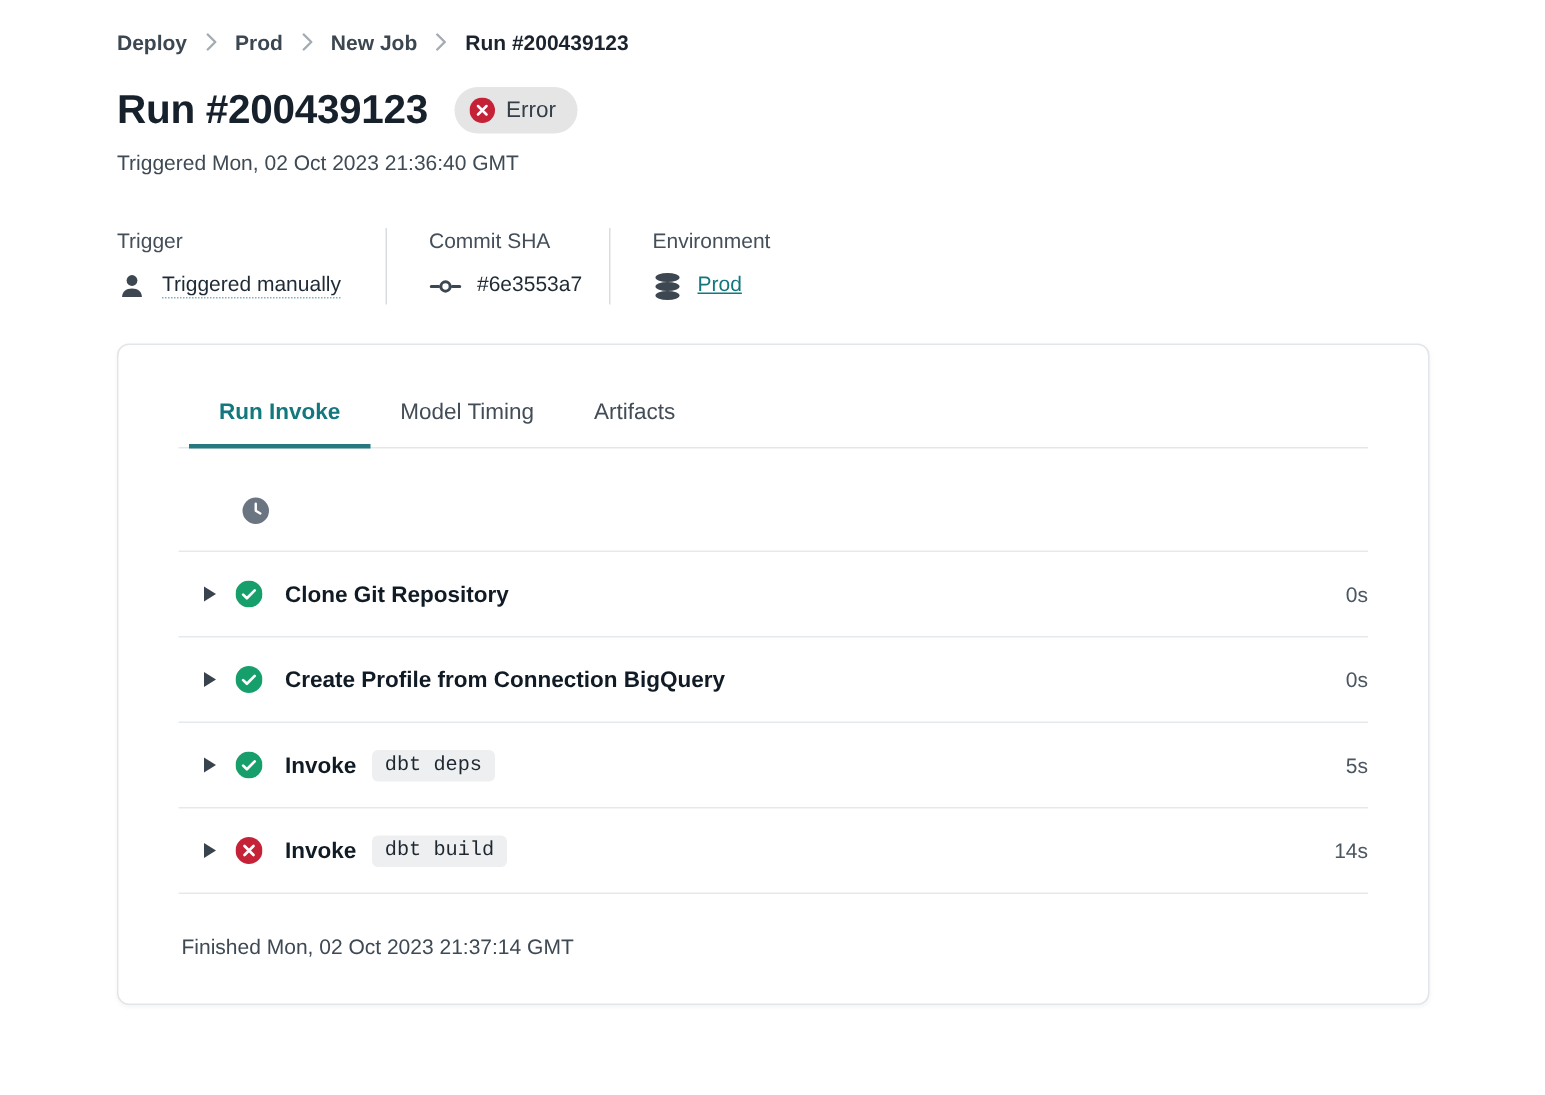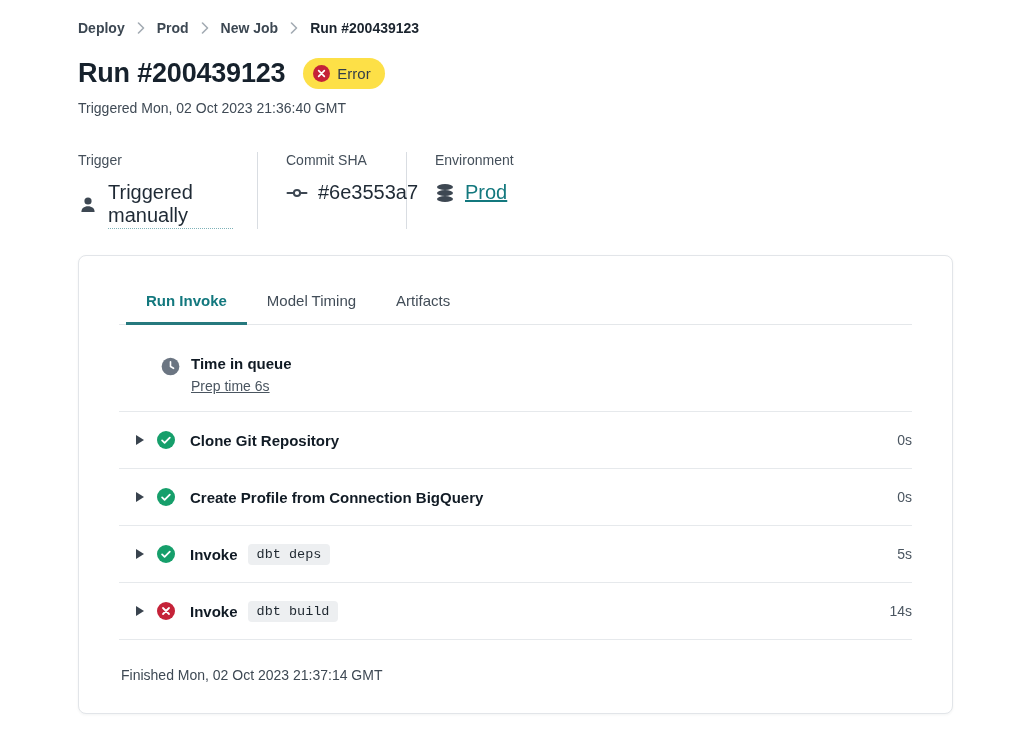--- a/index.html
+++ b/index.html
@@ -15,40 +15,40 @@
   .breadcrumb { display:flex; align-items:center; gap:12px; margin-top:20px; font-size:14px; font-weight:600; color:#3c4752; }
   .crumb { cursor:pointer; }
   .crumb.current { font-weight:700; color:#1b242e; }
   .crumb-sep { display:flex; align-items:center; }
 
   
   .header-row { display:flex; align-items:flex-start; justify-content:space-between; margin-top:22px; }
   .title-group { display:flex; align-items:center; gap:18px; }
   .page-title { font-size:27px; font-weight:700; color:#16212c; letter-spacing:-0.2px; }
   .status-badge {
-    display:flex; align-items:center; gap:7px; background:#fde047;
+    display:flex; align-items:center; gap:7px; background:#e5e5e5;
     border-radius:16px; height:31px; padding:0 14px 0 10px;
     font-size:15px; color:#333e49;
   }
   .rerun-btn {
     display:flex; align-items:center; gap:9px; background:#13787e; color:#fff;
     border:none; border-radius:6px; height:37px; padding:0 15px; margin-top:6px;
     font-family:inherit; font-size:15px; font-weight:600; cursor:pointer;
     box-shadow:0 0 0 3px rgba(19,120,126,0.14);
   }
   .rerun-btn .chev { margin-left:3px; display:flex; }
   .triggered-text { margin-top:11px; font-size:14px; color:#3f4a55; }
 
   
   .meta-row { display:flex; margin-top:36px; }
   .meta-col { border-right:1px solid #d9dde2; padding-right:24px; }
   .meta-col + .meta-col { padding-left:28px; }
   .meta-col:last-child { border-right:none; }
   .meta-label { font-size:14px; color:#444f5a; }
-  .meta-value { display:flex; align-items:center; gap:10px; margin-top:13px; font-size:20px; color:#1f2a35; font-weight:500; min-height:22px; }
+  .meta-value { display:flex; align-items:flex-start; gap:10px; margin-top:13px; font-size:14px; color:#1f2a35; font-weight:500; min-height:22px; }
   .dotted-underline { border-bottom:1px dotted #7fb2b8; padding-bottom:1px; cursor:help; }
   .teal-link { color:#13787e; text-decoration:underline; cursor:pointer; font-weight:500; }
 
   
   .card {
     margin-top:26px; width:875px; border:1px solid #e2e5e9; border-radius:8px;
     background:#fff; box-shadow:0 1px 3px rgba(20,30,40,0.05); padding-bottom:0;
   }
   .tab-strip { margin:0 40px; padding-top:26px; border-bottom:1px solid #e4e7ea; display:flex; }
   .tab { padding:10px 20px 13px; font-size:15px; color:#424d58; cursor:pointer; position:relative; margin-bottom:-1px; }
@@ -167,24 +167,20 @@
 
       <div class="rows">
 
         <div class="queue-row">
           <span class="icon" style="margin-top:2px">
             <svg width="19" height="19" viewBox="0 0 20 20">
                 <circle cx="10" cy="10" r="9.3" fill="#6b7582"></circle>
                 <path d="M10 5v5l3.2 1.9" stroke="#fff" stroke-width="1.7" fill="none" stroke-linecap="round" stroke-linejoin="round"></path>
               </svg>
           </span>
-          <div>
-            <div class="queue-title">Time in queue</div>
-            <div class="queue-sub">Prep time 6s</div>
-          </div>
         </div>
 
         <div class="step-row">
           <span class="caret"></span>
           <span class="status-ico">
             <svg width="18" height="18" viewBox="0 0 18 18">
                 <circle cx="9" cy="9" r="9" fill="#169f6b"></circle>
                 <path d="M5.1 9.4l2.5 2.4 5.2-5.2" stroke="#fff" stroke-width="1.8" fill="none" stroke-linecap="round" stroke-linejoin="round"></path>
               </svg>
           </span>

